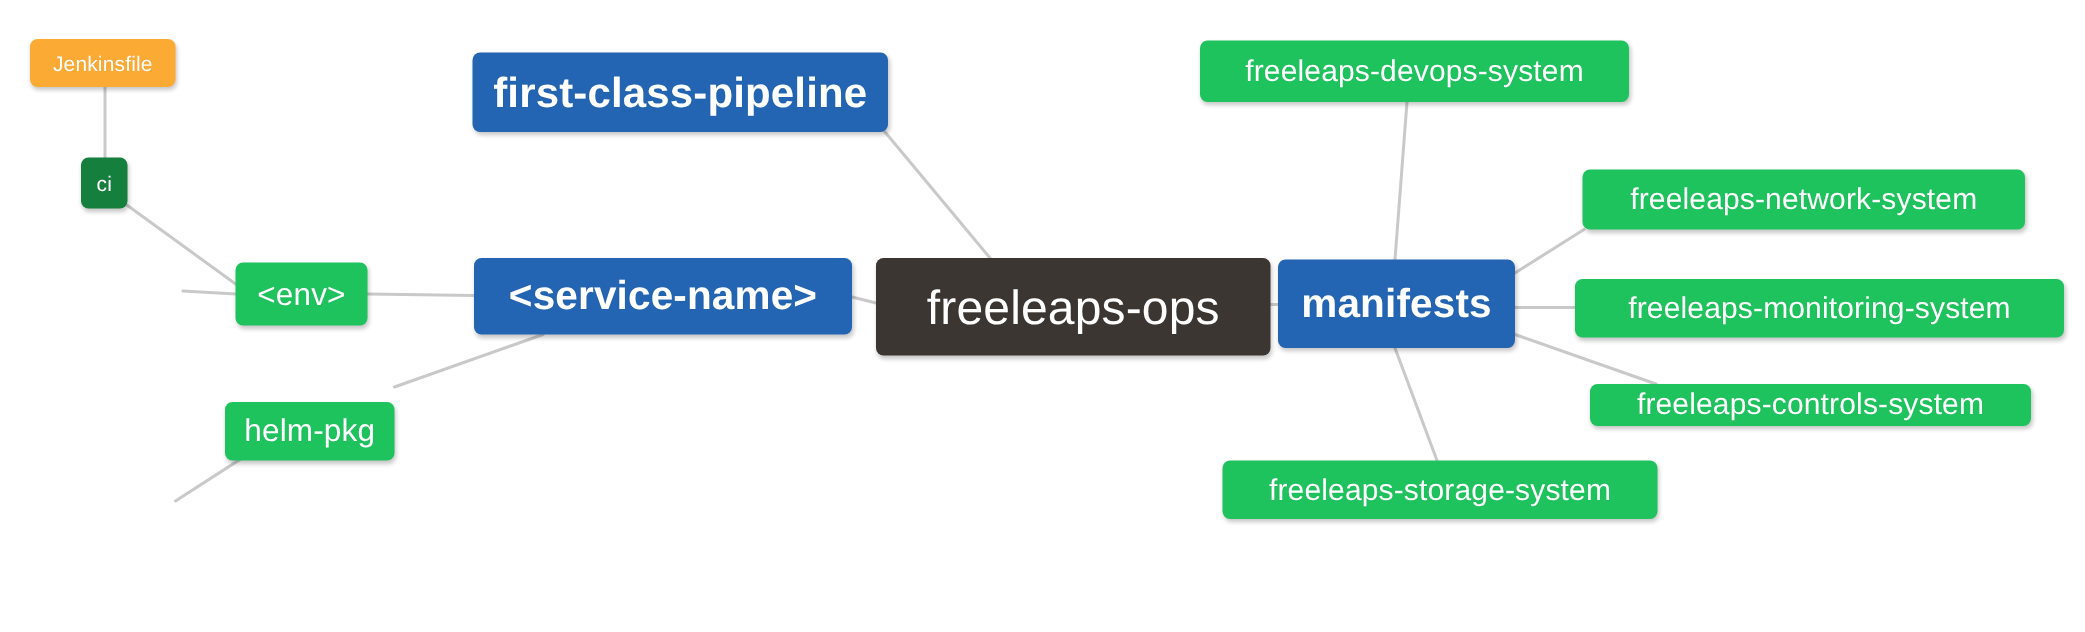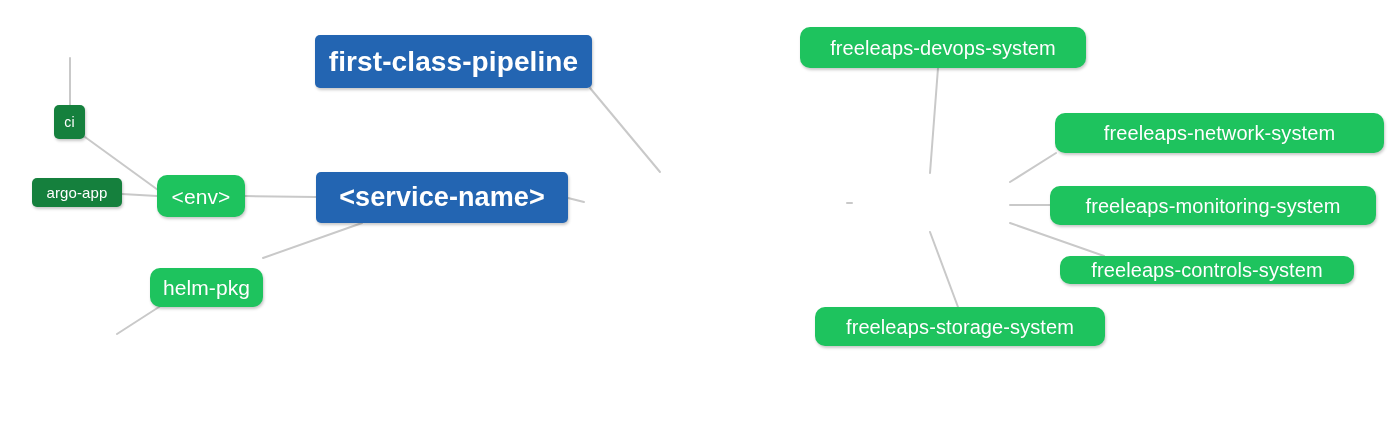--- a/index.html
+++ b/index.html
@@ -37,21 +37,21 @@
     color: #ffffff;
     white-space: nowrap;
     line-height: 1;
     letter-spacing: 0.1px;
     box-shadow: 1px 2px 3px rgba(0,0,0,0.22);
     text-shadow: 0 0 1px rgba(0,0,0,0.08);
     z-index: 2;
   }
   .n-root   { background: #3b3632; }
   .n-blue   { background: #2365b2; font-weight: bold; }
-  .n-green  { background: #1ec35e; border-radius: 10px; }
+  .n-green  { background: #1ec35e; }
   .n-orange { background: #fbab34; }
   .n-red    { background: #15803d; }
 </style>
 </head>
 <body>
 
 <div id="canvas">
   <svg id="edges" width="1390" height="421" viewBox="0 0 1390 421" xmlns="http://www.w3.org/2000/svg">
       <line x1="70" y1="58" x2="70" y2="105" stroke="#c9c9c9" stroke-width="2" stroke-linecap="round"></line>
       <line x1="85" y1="137" x2="158" y2="190" stroke="#c9c9c9" stroke-width="2" stroke-linecap="round"></line>
@@ -61,24 +61,26 @@
       <line x1="590" y1="88" x2="660" y2="172" stroke="#c9c9c9" stroke-width="2" stroke-linecap="round"></line>
       <line x1="263" y1="258" x2="362" y2="223" stroke="#c9c9c9" stroke-width="2" stroke-linecap="round"></line>
       <line x1="117" y1="334" x2="176" y2="296" stroke="#c9c9c9" stroke-width="2" stroke-linecap="round"></line>
       <line x1="847" y1="203" x2="852" y2="203" stroke="#c9c9c9" stroke-width="2" stroke-linecap="round"></line>
       <line x1="938" y1="68" x2="930" y2="173" stroke="#c9c9c9" stroke-width="2" stroke-linecap="round"></line>
       <line x1="1010" y1="182" x2="1056" y2="153" stroke="#c9c9c9" stroke-width="2" stroke-linecap="round"></line>
       <line x1="1010" y1="205" x2="1050" y2="205" stroke="#c9c9c9" stroke-width="2" stroke-linecap="round"></line>
       <line x1="1010" y1="223" x2="1104" y2="256" stroke="#c9c9c9" stroke-width="2" stroke-linecap="round"></line>
       <line x1="930" y1="232" x2="958" y2="307" stroke="#c9c9c9" stroke-width="2" stroke-linecap="round"></line>
     </svg>
+<div class="node n-orange" style="left: 20px; top: 26px; width: 97px; height: 32px; font-size: 14px;">Jenkinsfile</div>
     <div class="node n-red" style="left: 54px; top: 105px; width: 31px; height: 34px; font-size: 14px;">ci</div>
-    <div class="node n-red" style="left: 32px; top: 178px; width: 90px; height: 29px; font-size: 15px;">argo-app</div>
     <div class="node n-green" style="left: 157px; top: 175px; width: 88px; height: 42px; font-size: 21px;">&lt;env&gt;</div>
     <div class="node n-blue" style="left: 316px; top: 172px; width: 252px; height: 51px; font-size: 27px;">&lt;service-name&gt;</div>
     <div class="node n-blue" style="left: 315px; top: 35px; width: 277px; height: 53px; font-size: 28px;">first-class-pipeline</div>
+    <div class="node n-root" style="left: 584px; top: 172px; width: 263px; height: 65px; font-size: 32px;">freeleaps-ops</div>
+    <div class="node n-blue" style="left: 852px; top: 173px; width: 158px; height: 59px; font-size: 27px;">manifests</div>
     <div class="node n-green" style="left: 150px; top: 257px; width: 113px; height: 39px; font-size: 21px; margin-top: 11px;">helm-pkg</div>
     <div class="node n-green" style="left: 800px; top: 27px; width: 286px; height: 41px; font-size: 20px;">freeleaps-devops-system</div>
-    <div class="node n-green" style="left: 1055px; top: 113px; width: 329px; height: 40px; font-size: 20px;">freeleaps-network-system</div>
+    <div class="node n-green" style="left: 1055px; top: 113px; width: 295px; height: 40px; font-size: 20px;">freeleaps-network-system</div>
     <div class="node n-green" style="left: 1050px; top: 186px; width: 326px; height: 39px; font-size: 20px;">freeleaps-monitoring-system</div>
     <div class="node n-green" style="left: 1060px; top: 256px; width: 294px; height: 28px; font-size: 20px;">freeleaps-controls-system</div>
     <div class="node n-green" style="left: 815px; top: 307px; width: 290px; height: 39px; font-size: 20px;">freeleaps-storage-system</div>
   </div>
 
 </body></html>

